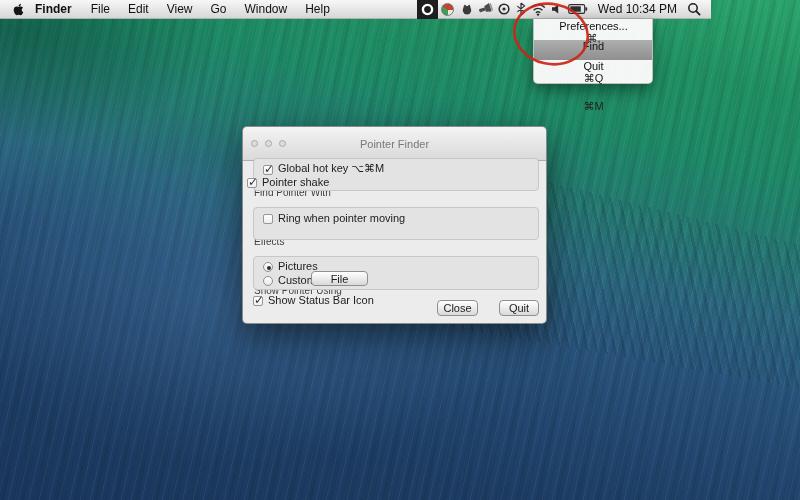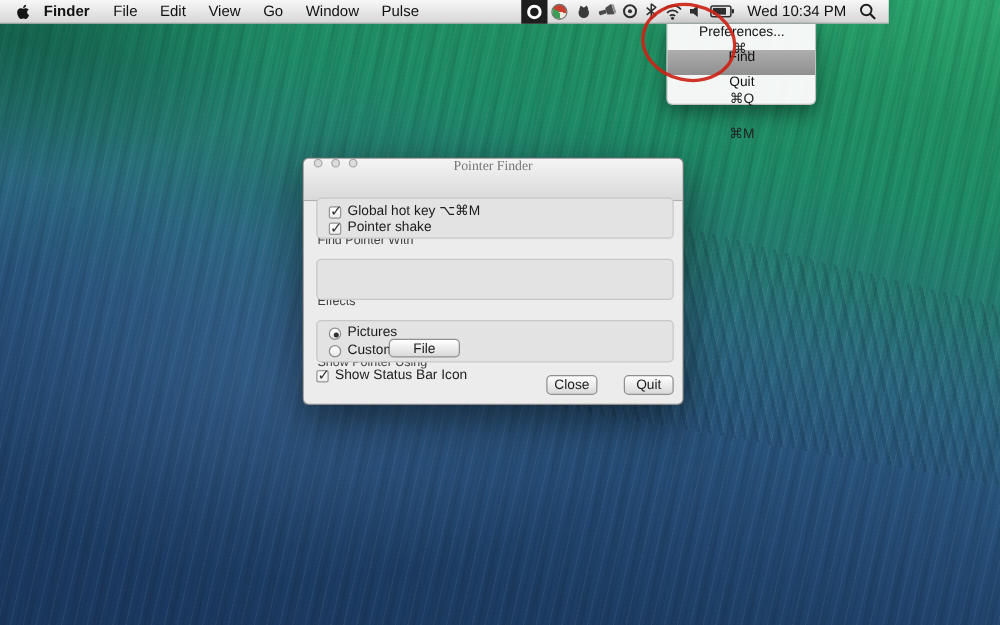--- a/index.html
+++ b/index.html
@@ -48,21 +48,21 @@
 
   
   .annotation { position:absolute; left:505px; top:-4px; pointer-events:none; }
 
   
   .appwin { position:absolute; left:242px; top:126px; width:305px; height:198px;
     background:#ececec; border-radius:5px; border:1px solid rgba(60,60,60,0.55);
     box-shadow:0 12px 34px rgba(0,0,0,0.5); font-size:11px; color:#1c1c1c; }
   .titlebar { height:34px; background:linear-gradient(#f4f4f4,#d9d9d9);
     border-bottom:1px solid #aeaeae; border-radius:5px 5px 0 0;
-    display:flex; position:relative;font-family:Liberation Serif, serif; }
+    display:flex; align-items:center; position:relative; }
   .lights { display:flex; gap:7px; padding-left:8px; }
   .light { width:7px; height:7px; border-radius:50%; background:#dcdcdc; border:1px solid #a9a9a9; }
   .wtitle { position:absolute; left:0; right:0; text-align:center; font-size:11px; color:#787878; }
 
   .sec-label { position:absolute; left:11px; font-size:10px; color:#3f3f3f;margin-top:40px; }
   .groupbox { position:absolute; left:10px; width:286px; background:#e3e3e3;
     border:1px solid #c7c7c7; border-radius:4px; }
   .row { position:absolute; display:flex; align-items:flex-end; gap:5px; height:12px; white-space:nowrap; }
   .cb { width:10px; height:10px; background:linear-gradient(#ffffff,#eeeeee);
     border:1px solid #979797; border-radius:2px; position:relative; flex:0 0 auto; }
@@ -92,21 +92,21 @@
         <svg width="11" height="13" viewBox="0 0 384 512">
             <path fill="#151515" d="M318.7 268.7c-.2-36.7 16.4-64.4 50-84.8-18.8-26.9-47.2-41.7-84.7-44.6-35.5-2.8-74.3 20.7-88.5 20.7-15 0-49.4-19.7-76.4-19.7C63.3 141.2 4 184.8 4 273.5q0 39.3 14.4 81.2c12.8 36.7 59 126.7 107.2 125.2 25.2-.6 43-17.9 75.8-17.9 31.8 0 48.3 17.9 76.4 17.9 48.6-.7 90.4-82.5 102.6-119.3-65.2-30.7-61.7-90-61.7-91.9zm-56.6-164.2c27.3-32.4 24.8-61.9 24-72.5-24.1 1.4-52 16.4-67.9 34.9-17.5 19.8-27.8 44.3-25.6 71.9 26.1 2 49.9-11.4 69.5-34.3z"></path>
           </svg>
       </div>
       <div class="mb-item appname">Finder</div>
       <div class="mb-item">File</div>
       <div class="mb-item">Edit</div>
       <div class="mb-item">View</div>
       <div class="mb-item">Go</div>
       <div class="mb-item">Window</div>
-      <div class="mb-item">Pulse</div>
+      <div class="mb-item">Help</div>
     </div>
 
     <div class="mb-right">
       <div class="st-icon sel" style="width:21px">
         <svg width="15" height="15" viewBox="0 0 15 15">
             <circle cx="7.5" cy="7.5" r="4.6" fill="none" stroke="#ffffff" stroke-width="2.4"></circle>
           </svg>
       </div>
       <div class="st-icon" style="width:20px">
         <div style="width:13px;height:13px;border-radius:50%;border:1px solid #777;background:conic-gradient(#c8402f 0 100deg,#efe9e2 100deg 170deg,#3d9e55 170deg 300deg,#c8402f 300deg 360deg);"></div>
@@ -196,27 +196,31 @@
       </div>
       <div class="wtitle">Pointer Finder</div>
     </div>
 
     <div class="sec-label" style="top:20px">Find Pointer With</div>
     <div class="groupbox" style="top:31px; height:33px"></div>
     <div class="row" style="left:20px; top:36px">
       <span class="cb on"></span>
       <span>Global hot key ⌥⌘M</span>
     </div>
-    <div class="row" style="left:20px; top:49px">
+    <div class="row" style="left:4px; top:49px">
       <span class="cb on"></span>
       <span>Pointer shake</span>
     </div>
 
     <div class="sec-label" style="top:69px">Effects</div>
     <div class="groupbox" style="top:80px; height:33px"></div>
+    <div class="row" style="left:20px; top:85px">
+      <span class="cb"></span>
+      <span>Ring when pointer moving</span>
+    </div>
 
     <div class="sec-label" style="top:118px">Show Pointer Using</div>
     <div class="groupbox" style="top:129px; height:34px"></div>
     <div class="row" style="left:20px; top:133px">
       <span class="radio on"></span>
       <span>Pictures</span>
     </div>
     <div class="row" style="left:20px; top:147px">
       <span class="radio"></span>
       <span>Custom</span>

